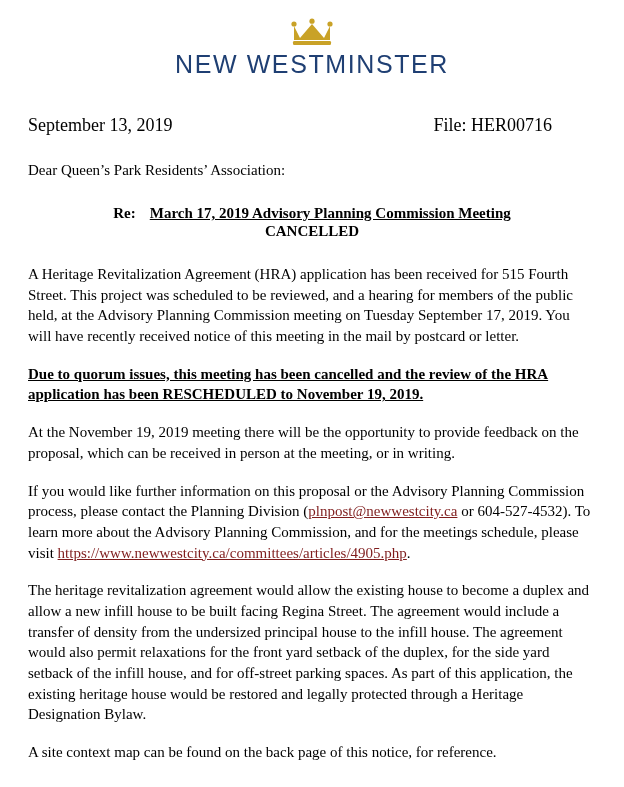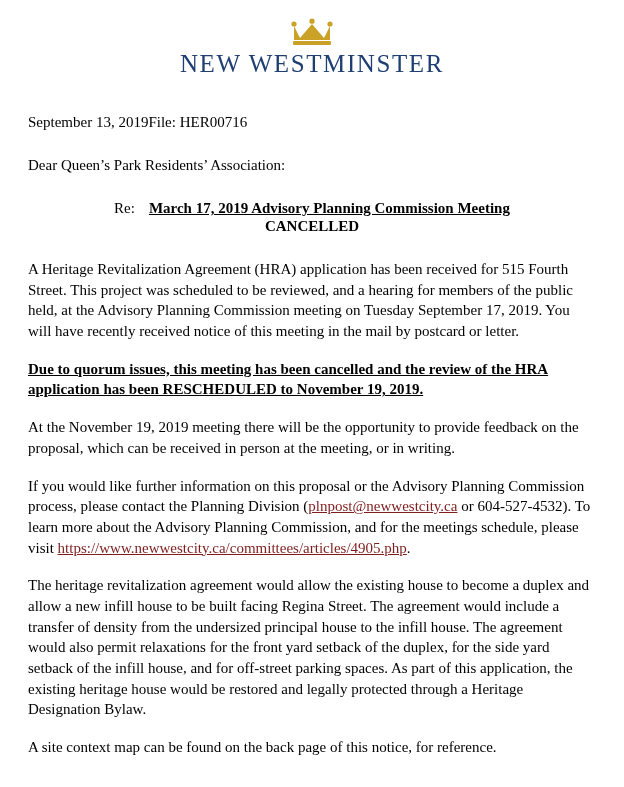--- a/index.html
+++ b/index.html
@@ -29,32 +29,33 @@
     margin-top: 4px;
     margin-bottom: 36px;
   }
   .crown {
     display: block;
     margin: 0 auto 2px auto;
     width: 46px;
     height: 30px;
   }
   .city-name {
-    font-family: Liberation Serif, serif;
+    font-family: Liberation Sans, sans-serif;
     font-size: 25px;
     letter-spacing: 1.6px;
     color: #1f3f73;
     font-weight: normal;
   }
 
   
   .head-row {
     display: flex;
+    justify-content: space-between;
     align-items: baseline;
-    font-size: 15px;
+    font-size: 18px;
     margin-bottom: 26px;
     margin-top: 12px;
   }
   .head-row .date { }
   .head-row .file { padding-right: 44px; }
 
   .salutation {
     font-size: 15px;
     margin-bottom: 26px;
   }
@@ -66,21 +67,21 @@
     font-size: 15px;
     font-weight: bold;
   }
   .subject-line1 {
     display: block;
     white-space: nowrap;
   }
   .re-label {
     display: inline-block;
     margin-right: 14px;
-    font-weight: normal;
+    font-weight: bold;
   }
   .subject-underline {
     text-decoration: underline;
   }
   .subject-line2 {
     display: block;
     margin-top: 1px;
   }
 
   

